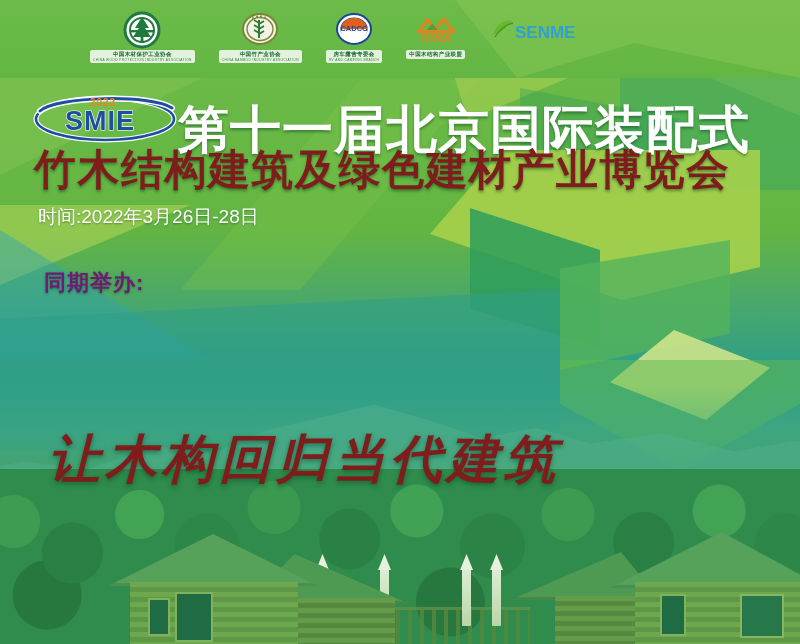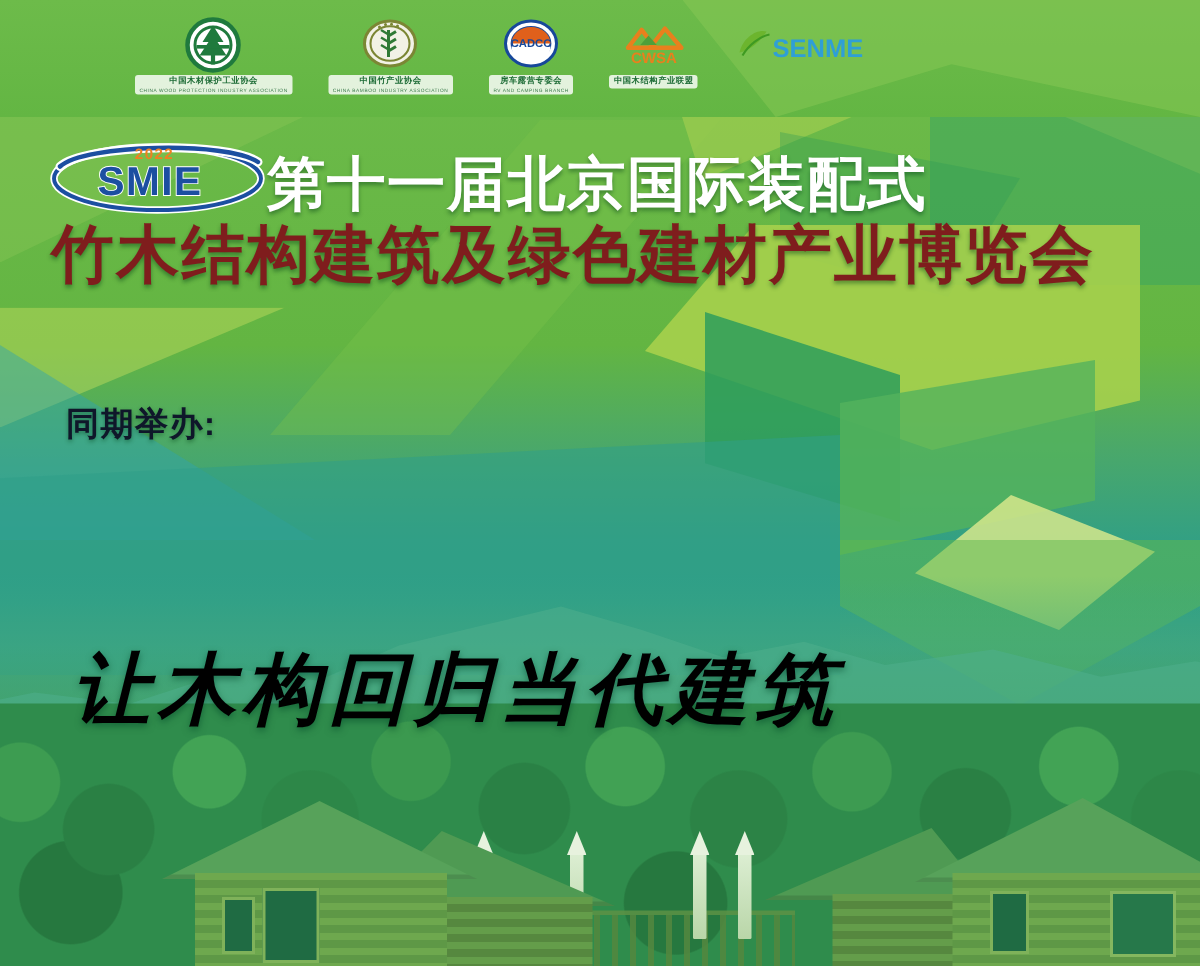--- a/index.html
+++ b/index.html
@@ -354,21 +354,21 @@
   .smie {
     position: absolute;
     left: 32px; top: 92px;
     width: 150px; height: 52px;
   }
 
   
   .title-1 {
     position: absolute;
     left: 178px; top: 96px;
-    font-size: 39px;
+    font-size: 51px;
     font-weight: bold;
     color: #ffffff;
     letter-spacing: 1px;
     text-shadow: 0 2px 3px rgba(0,60,20,.45);
     white-space: nowrap;
   }
   .title-2 {
     position: absolute;
     left: 34px; top: 142px;
     font-size: 42px;
@@ -387,41 +387,41 @@
     gap: 86px;
     font-size: 19px;
     color: #ffffff;
     text-shadow: 0 1px 2px rgba(0,60,20,.4);
     white-space: nowrap;
   }
 
   .concurrent {
     position: absolute;
     left: 44px; top: 268px;
-    color: #0f172a;
+    color: #701a75;
   }
   .concurrent-title {
     font-size: 22px;
     font-weight: bold;
     letter-spacing: 1px;
     text-shadow: 0 1px 3px rgba(0,60,20,.45);
     margin-bottom: 12px;
   }
   .concurrent-item {
     font-size: 18px;
     letter-spacing: .5px;
     margin-bottom: 12px;
     text-shadow: 0 1px 2px rgba(0,60,20,.4);
     white-space: nowrap;
   }
 
   
   .slogan-1, .slogan-2 {
     position: absolute;
-    color: #000000;
+    color: #7f1d1d;
     font-family: Liberation Sans, sans-serif;
     font-weight: bold;
     font-style: italic;
     text-shadow: 0 2px 5px rgba(0,70,40,.55);
     white-space: nowrap;
   }
   .slogan-1 {
     left: 48px; top: 425px;
     font-size: 52px;
     letter-spacing: 5px;
@@ -579,20 +579,21 @@
       <path d="M8 19 C24 4, 120 2, 140 16" stroke="#1c4fa1" stroke-width="3" fill="none" stroke-linecap="round"></path>
       <text x="71" y="14" font-size="10" font-weight="bold" fill="#ef8022" text-anchor="middle" letter-spacing="1" font-family="Liberation Sans, sans-serif">2022</text>
       <text x="68" y="38" font-size="27" font-weight="bold" fill="#1c4fa1" text-anchor="middle" letter-spacing="1" stroke="#ffffff" stroke-width="1.2" paint-order="stroke" font-family="Liberation Sans, sans-serif">SMIE</text>
     </svg>
   </div>
 
   <div class="title-1">第十一届北京国际装配式</div>
   <div class="title-2">竹木结构建筑及绿色建材产业博览会</div>
 
   <div class="meta-row">
+    <div>时间:2022年3月26日-28日</div>
   </div>
 
   <div class="concurrent">
     <div class="concurrent-title">同期举办:</div>
   </div>
 
   <div class="slogan-1">让木构回归当代建筑</div>
 
 </div>
 

